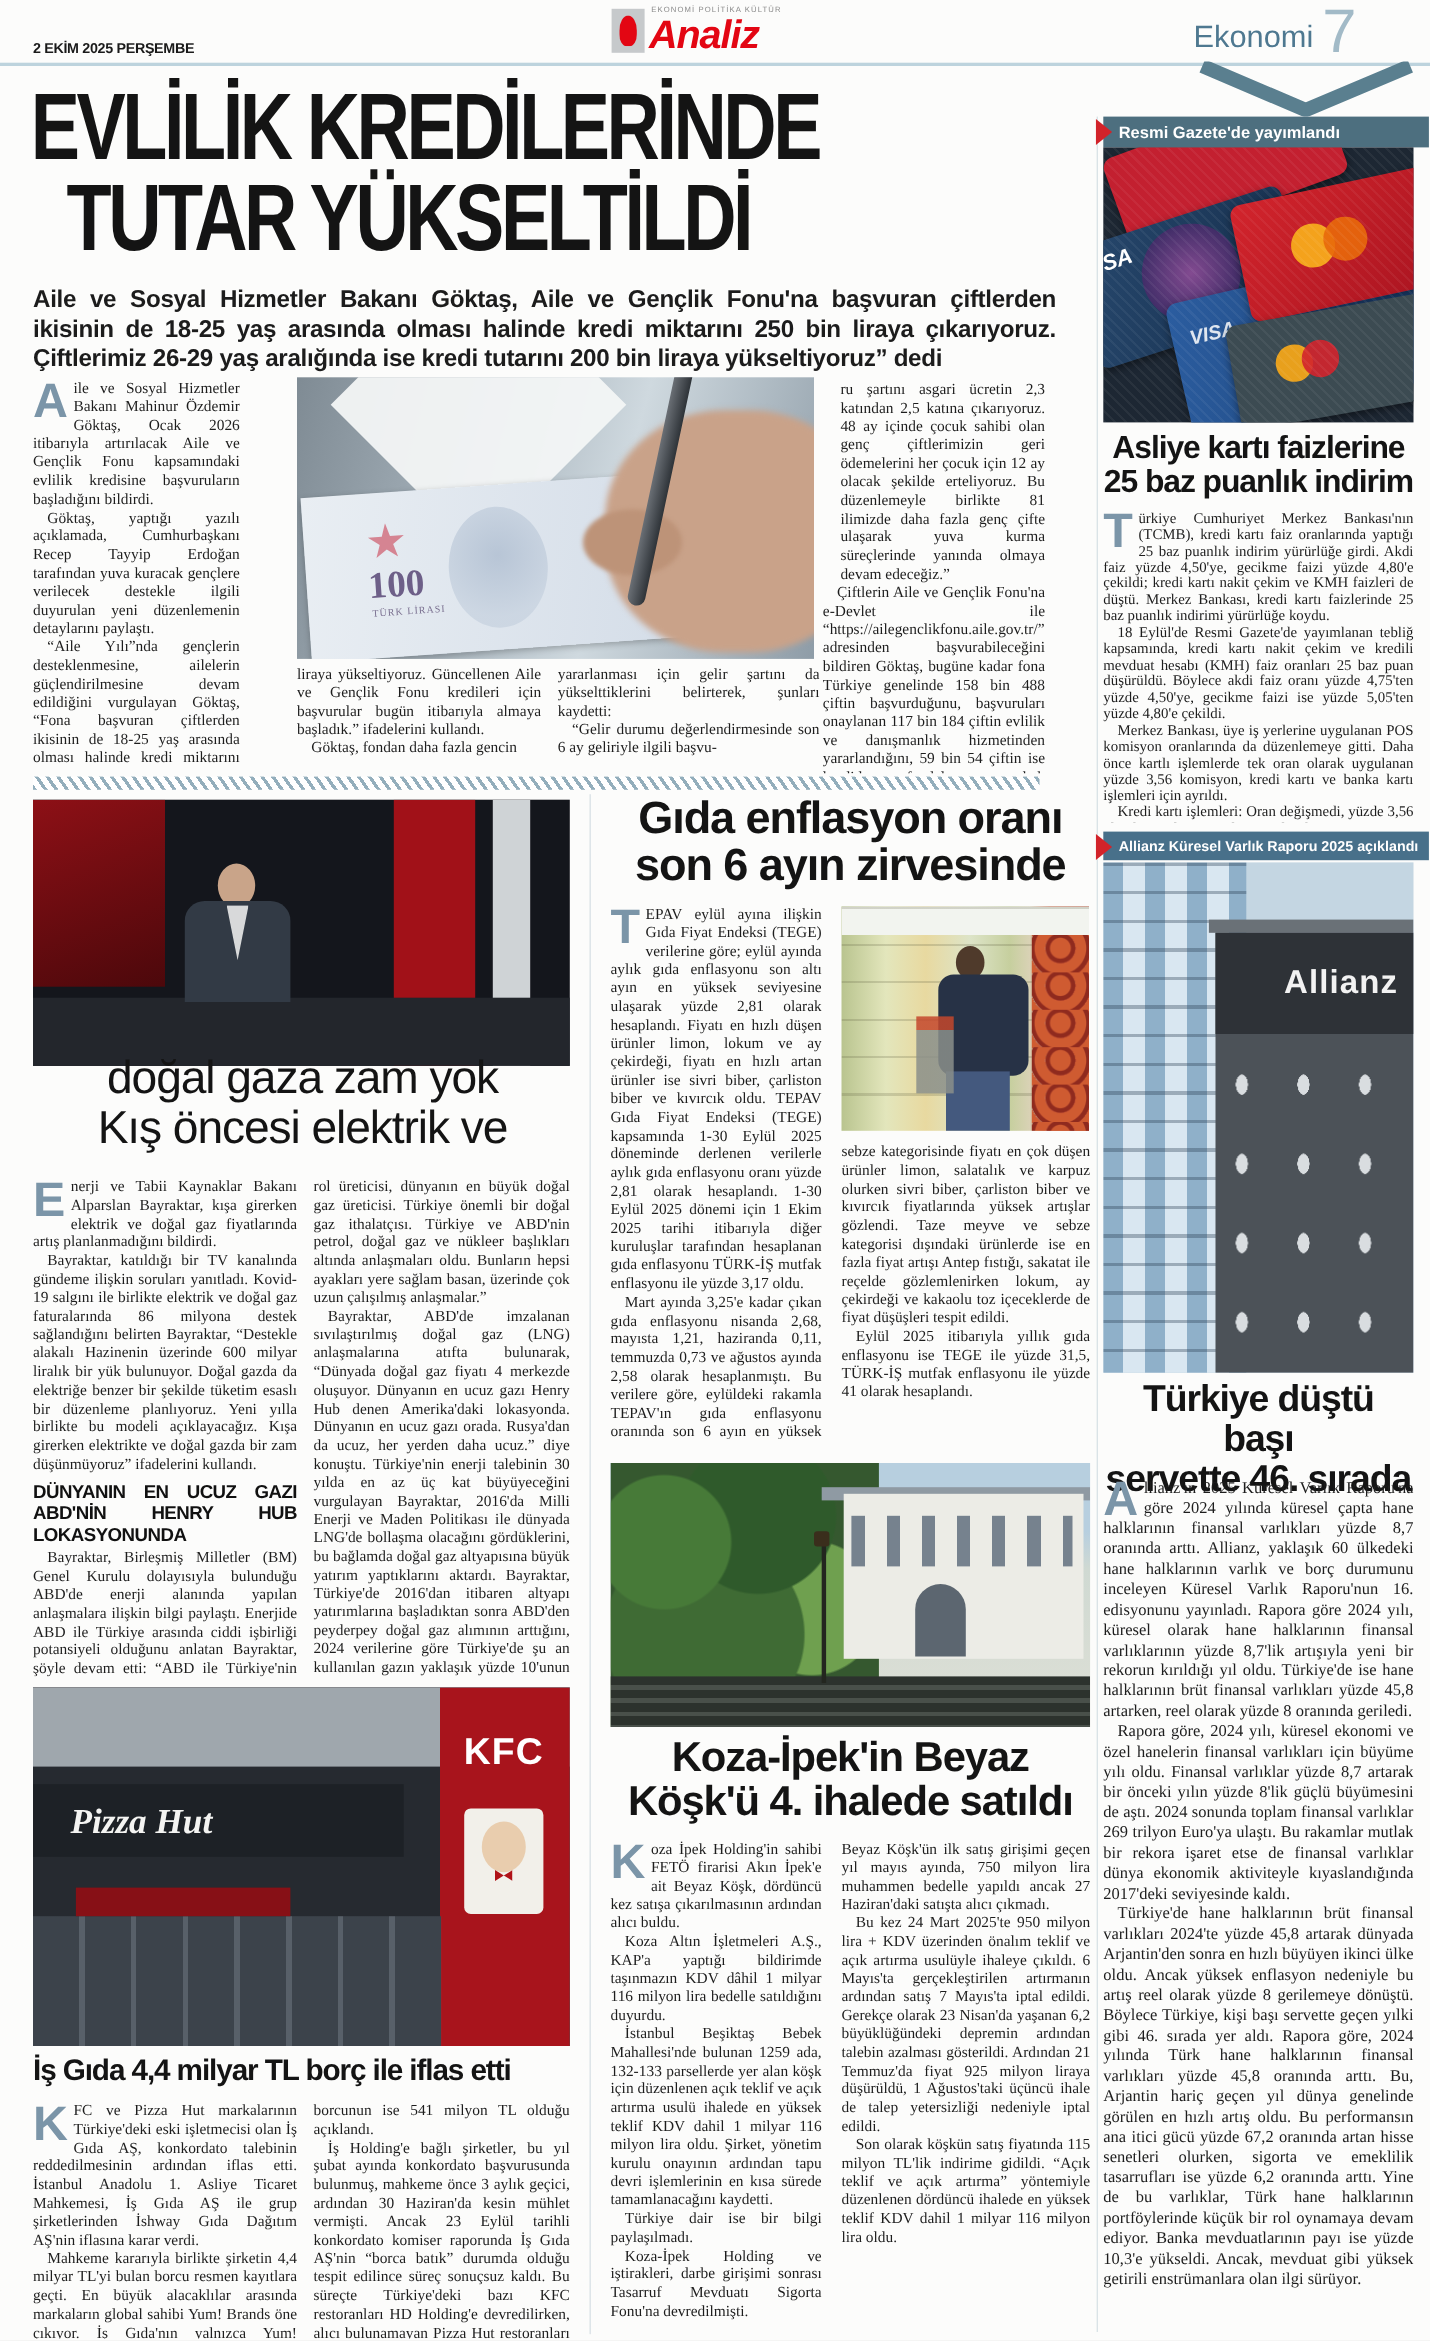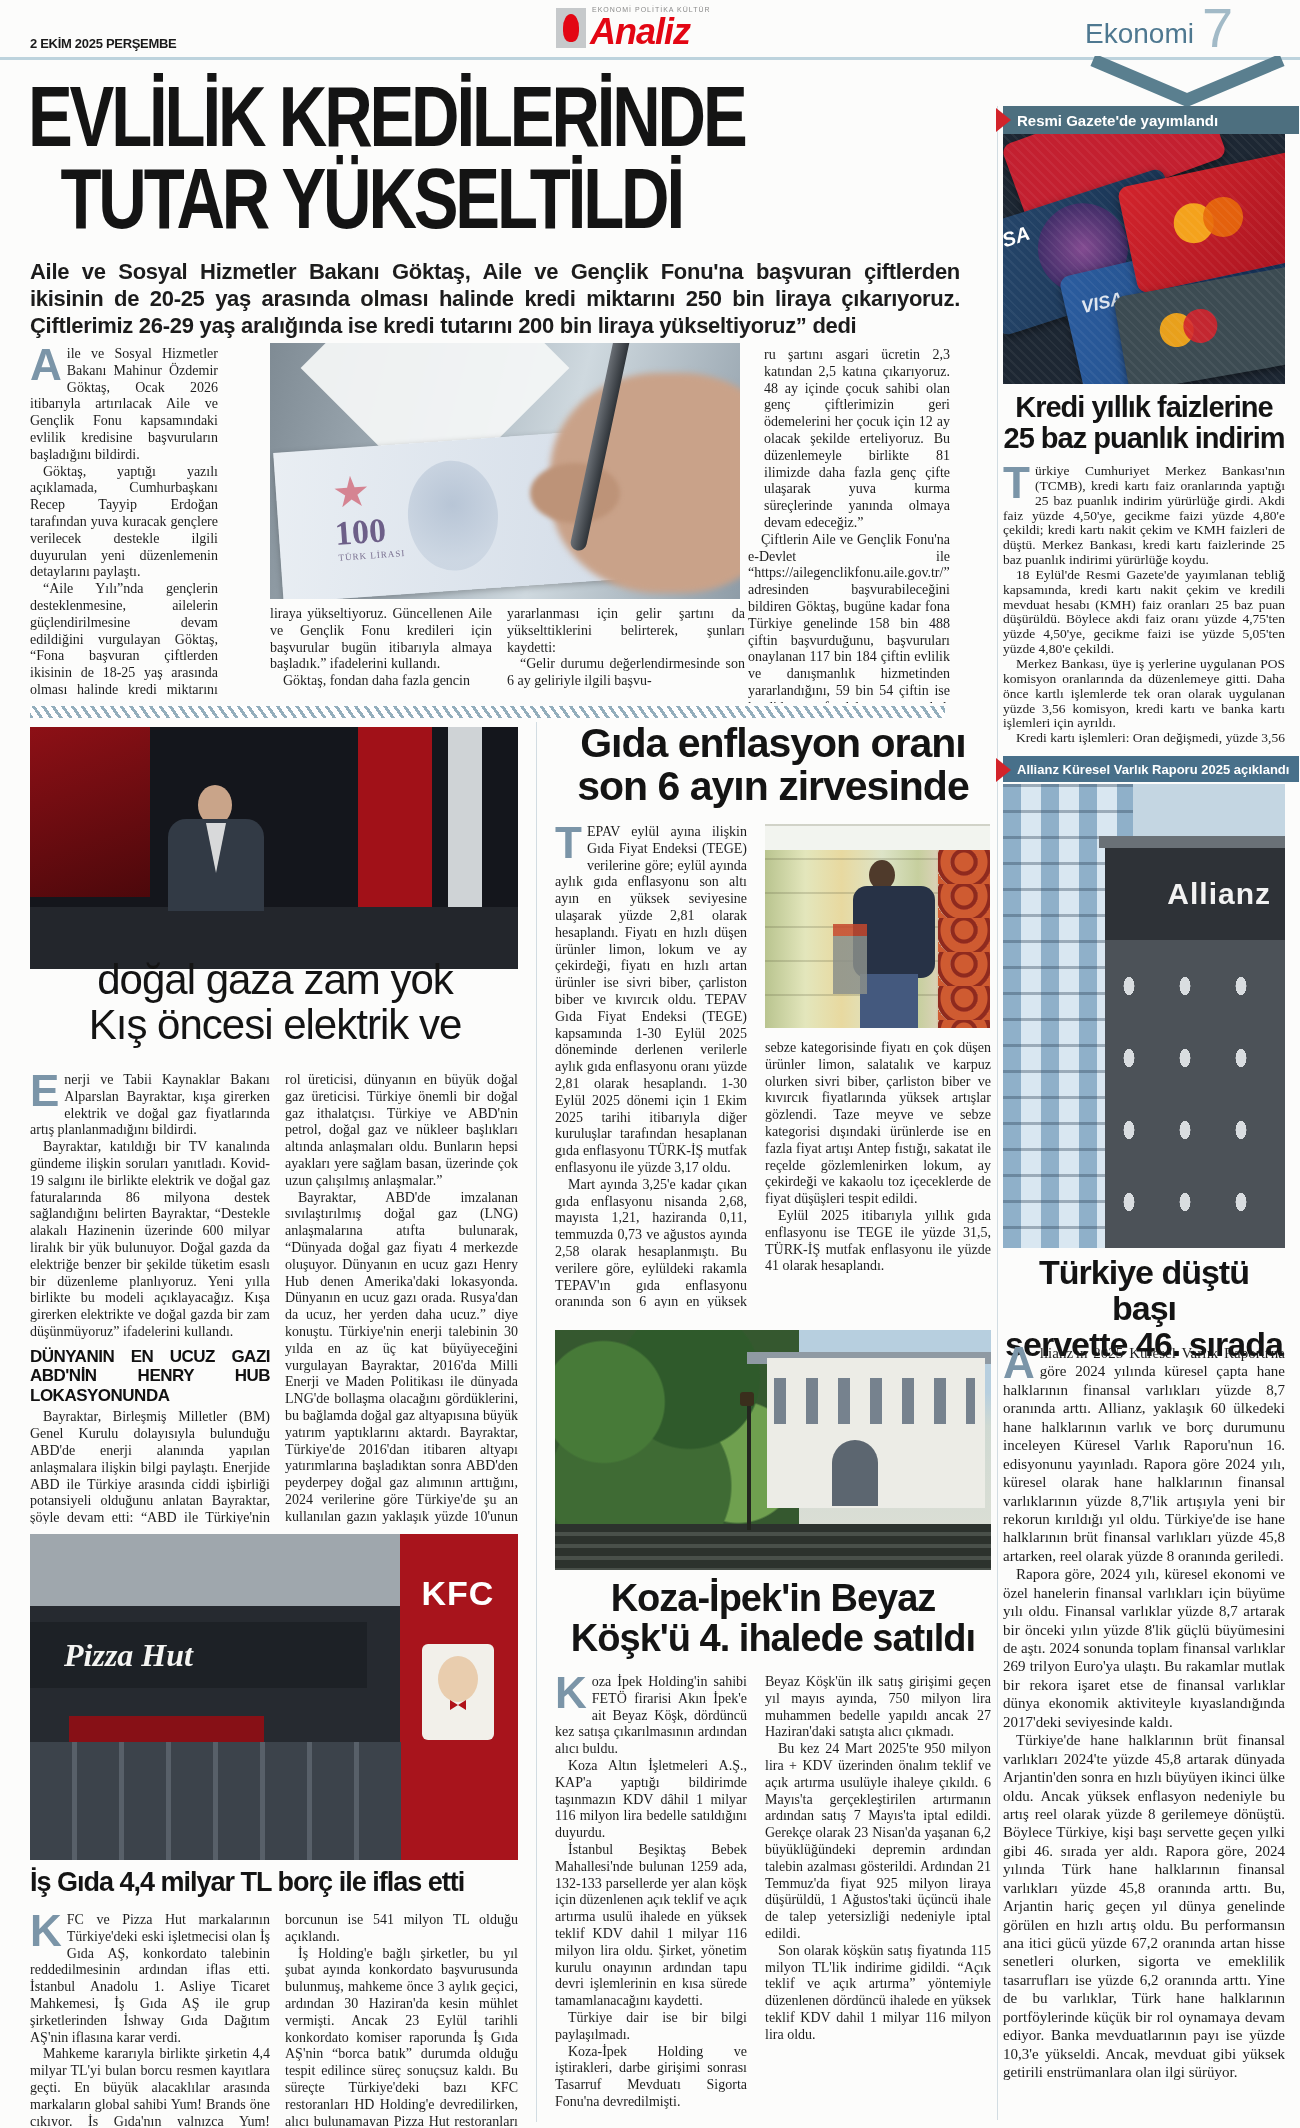--- a/index.html
+++ b/index.html
@@ -119,21 +119,21 @@
   <div class="abs tagline" style="left:592px;top:6px;">EKONOMİ POLİTİKA KÜLTÜR</div>
   <div class="abs brand" style="left:590px;top:14px;">Analiz</div>
   <div class="abs section-name" style="left:1085px;top:18px;">Ekonomi</div>
   <div class="abs page-num" style="left:1202px;top:0px;">7</div>
   <div class="abs header-rule" style="left:0;top:57px;width:1300px;"></div>
 
   <div class="abs" style="left:28px;top:76px;width:880px;transform:scaleX(.78);transform-origin:left top;">
     <h1 class="mainline">EVLİLİK KREDİLERİNDE</h1>
     <h1 class="mainline">TUTAR YÜKSELTİLDİ</h1>
   </div>
-  <div class="abs subhead" style="left:30px;top:258px;width:930px;height:84px;overflow:hidden;">Aile ve Sosyal Hizmetler Bakanı Göktaş, Aile ve Gençlik Fonu'na başvuran çiftlerden ikisinin de 20-25 yaş arasında olması halinde kredi miktarını 250 bin liraya çıkarıyoruz. Çiftlerimiz 26-29 yaş aralığında ise kredi tutarını 200 bin liraya yükseltiyoruz” dedi</div>
+  <div class="abs subhead" style="left:30px;top:258px;width:930px;height:84px;overflow:hidden;">Aile ve Sosyal Hizmetler Bakanı Göktaş, Aile ve Gençlik Fonu'na başvuran çiftlerden ikisinin de 18-25 yaş arasında olması halinde kredi miktarını 250 bin liraya çıkarıyoruz. Çiftlerimiz 26-29 yaş aralığında ise kredi tutarını 200 bin liraya yükseltiyoruz” dedi</div>
 
   <div class="abs col" style="left:30px;top:346px;width:188px;height:348px;">
     <p class="dc">Aile ve Sosyal Hizmetler Bakanı Mahinur Özdemir Göktaş, Ocak 2026 itibarıyla artırılacak Aile ve Gençlik Fonu kapsamındaki evlilik kredisine başvuruların başladığını bildirdi.</p>
     <p>Göktaş, yaptığı yazılı açıklamada, Cumhurbaşkanı Recep Tayyip Erdoğan tarafından yuva kuracak gençlere verilecek destekle ilgili duyurulan yeni düzenlemenin detaylarını paylaştı.</p>
     <p>“Aile Yılı”nda gençlerin desteklenmesine, ailelerin güçlendirilmesine devam edildiğini vurgulayan Göktaş, “Fona başvuran çiftlerden ikisinin de 18-25 yaş arasında olması halinde kredi miktarını 250 bin liraya çıkarıyoruz. Çiftlerimiz 26-29 yaş aralığında ise kredi tutarını 200 bin</p>
   </div>
 
   <div class="photo ph-money" style="left:270px;top:343px;width:470px;height:256px;">
     <div class="house"></div>
     <div class="note">
@@ -286,21 +286,21 @@
       <span class="mc" style="left:48px;top:30px;background:#f4a21c;"></span>
       <span class="mc" style="left:78px;top:30px;background:#e8690b;opacity:.9;"></span>
     </div>
     <div class="card" style="right:-30px;top:146px;width:195px;height:96px;background:#3c4b52;transform:rotate(-10deg);">
       <span class="mc" style="left:40px;top:26px;width:34px;height:34px;background:#e8a01c;"></span>
       <span class="mc" style="left:64px;top:26px;width:34px;height:34px;background:#d2242c;opacity:.9;"></span>
     </div>
   </div>
 
   <div class="abs" style="left:1003px;top:392px;width:282px;">
-    <h3 class="sechead" style="font-size:29px;">Kredi yıllık faizlerine</h3>
+    <h3 class="sechead" style="font-size:29px;">Asliye kartı faizlerine</h3>
     <h3 class="sechead" style="font-size:29px;">25 baz puanlık indirim</h3>
   </div>
   <div class="abs col" style="left:1003px;top:464px;width:282px;height:284px;font-size:13.5px;line-height:1.1;">
     <p class="dc">Türkiye Cumhuriyet Merkez Bankası'nın (TCMB), kredi kartı faiz oranlarında yaptığı 25 baz puanlık indirim yürürlüğe girdi. Akdi faiz yüzde 4,50'ye, gecikme faizi yüzde 4,80'e çekildi; kredi kartı nakit çekim ve KMH faizleri de düştü. Merkez Bankası, kredi kartı faizlerinde 25 baz puanlık indirimi yürürlüğe koydu.</p>
     <p>18 Eylül'de Resmi Gazete'de yayımlanan tebliğ kapsamında, kredi kartı nakit çekim ve kredili mevduat hesabı (KMH) faiz oranları 25 baz puan düşürüldü. Böylece akdi faiz oranı yüzde 4,75'ten yüzde 4,50'ye, gecikme faizi ise yüzde 5,05'ten yüzde 4,80'e çekildi.</p>
     <p>Merkez Bankası, üye iş yerlerine uygulanan POS komisyon oranlarında da düzenlemeye gitti. Daha önce kartlı işlemlerde tek oran olarak uygulanan yüzde 3,56 komisyon, kredi kartı ve banka kartı işlemleri için ayrıldı.</p>
     <p>Kredi kartı işlemleri: Oran değişmedi, yüzde 3,56 olarak uygulanmaya devam edecek.</p>
 
   </div>
 

